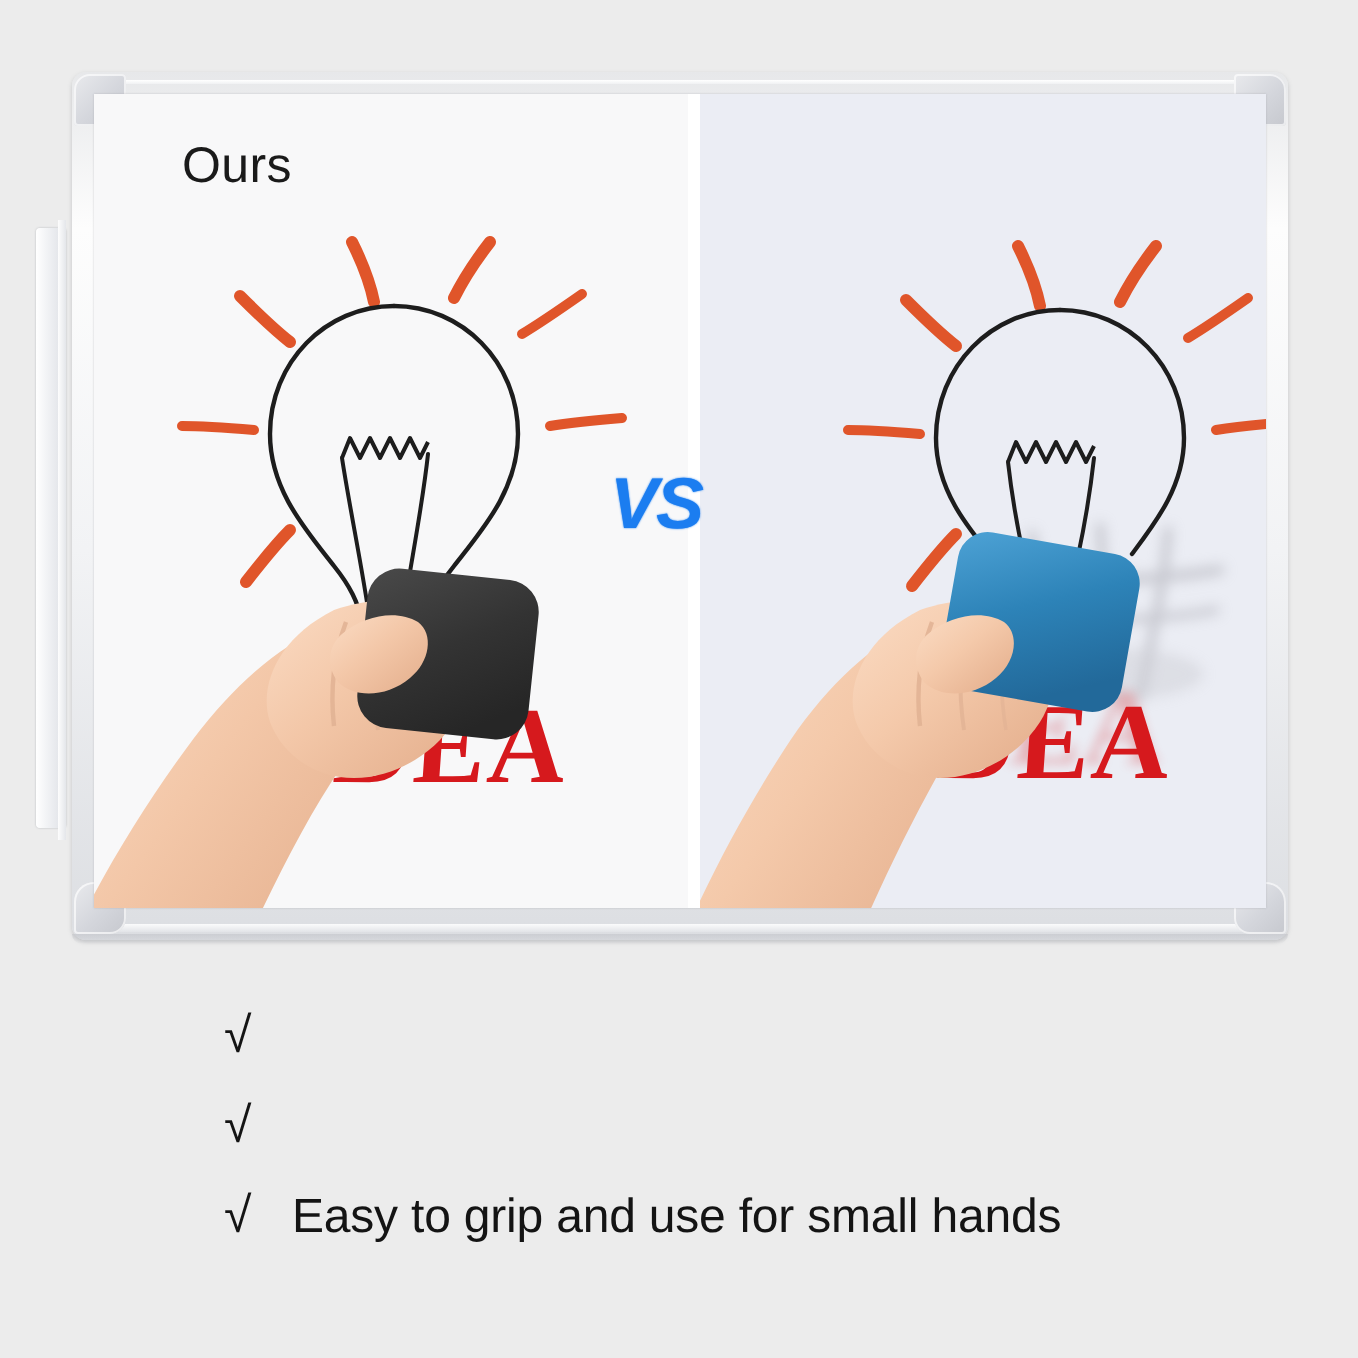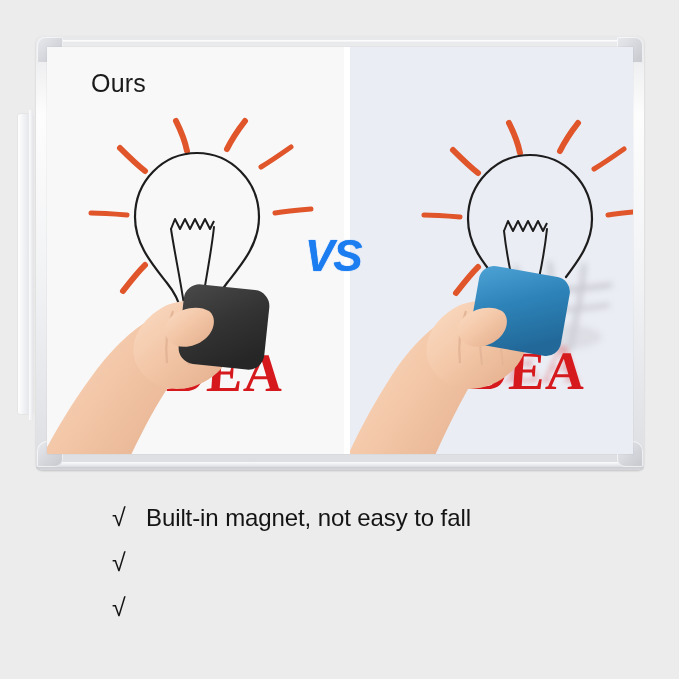--- a/index.html
+++ b/index.html
@@ -119,21 +119,21 @@
     filter: blur(3.2px);
     opacity: .5;
   }
   .smear svg { width: 100%; height: 100%; }
 
   
   #vs {
     position: absolute;
     left: 258px;
     top: 184px;
-    font-size: 44px;
+    font-size: 36px;
     font-weight: bold;
     font-style: italic;
     color: #1b7df0;
     letter-spacing: -1px;
     z-index: 6;
     text-shadow: 0 0 1px #1b7df0;
   }
 
   
   .idea {
@@ -352,24 +352,24 @@
     </div>
 
     <div id="vs">VS</div>
   </div>
 </div>
 
 <div id="features">
 
   <div class="feature-row">
     <span class="feature-check">√</span>
-    <span class="feature-text">Built-in magnet, not easy to fall</span>
   </div>
 
   <div class="feature-row">
     <span class="feature-check">√</span>
   </div>
 
   <div class="feature-row">
     <span class="feature-check">√</span>
+    <span class="feature-text">Easy to grip and use for small hands</span>
   </div>
 
 </div>
 
 </body></html>

